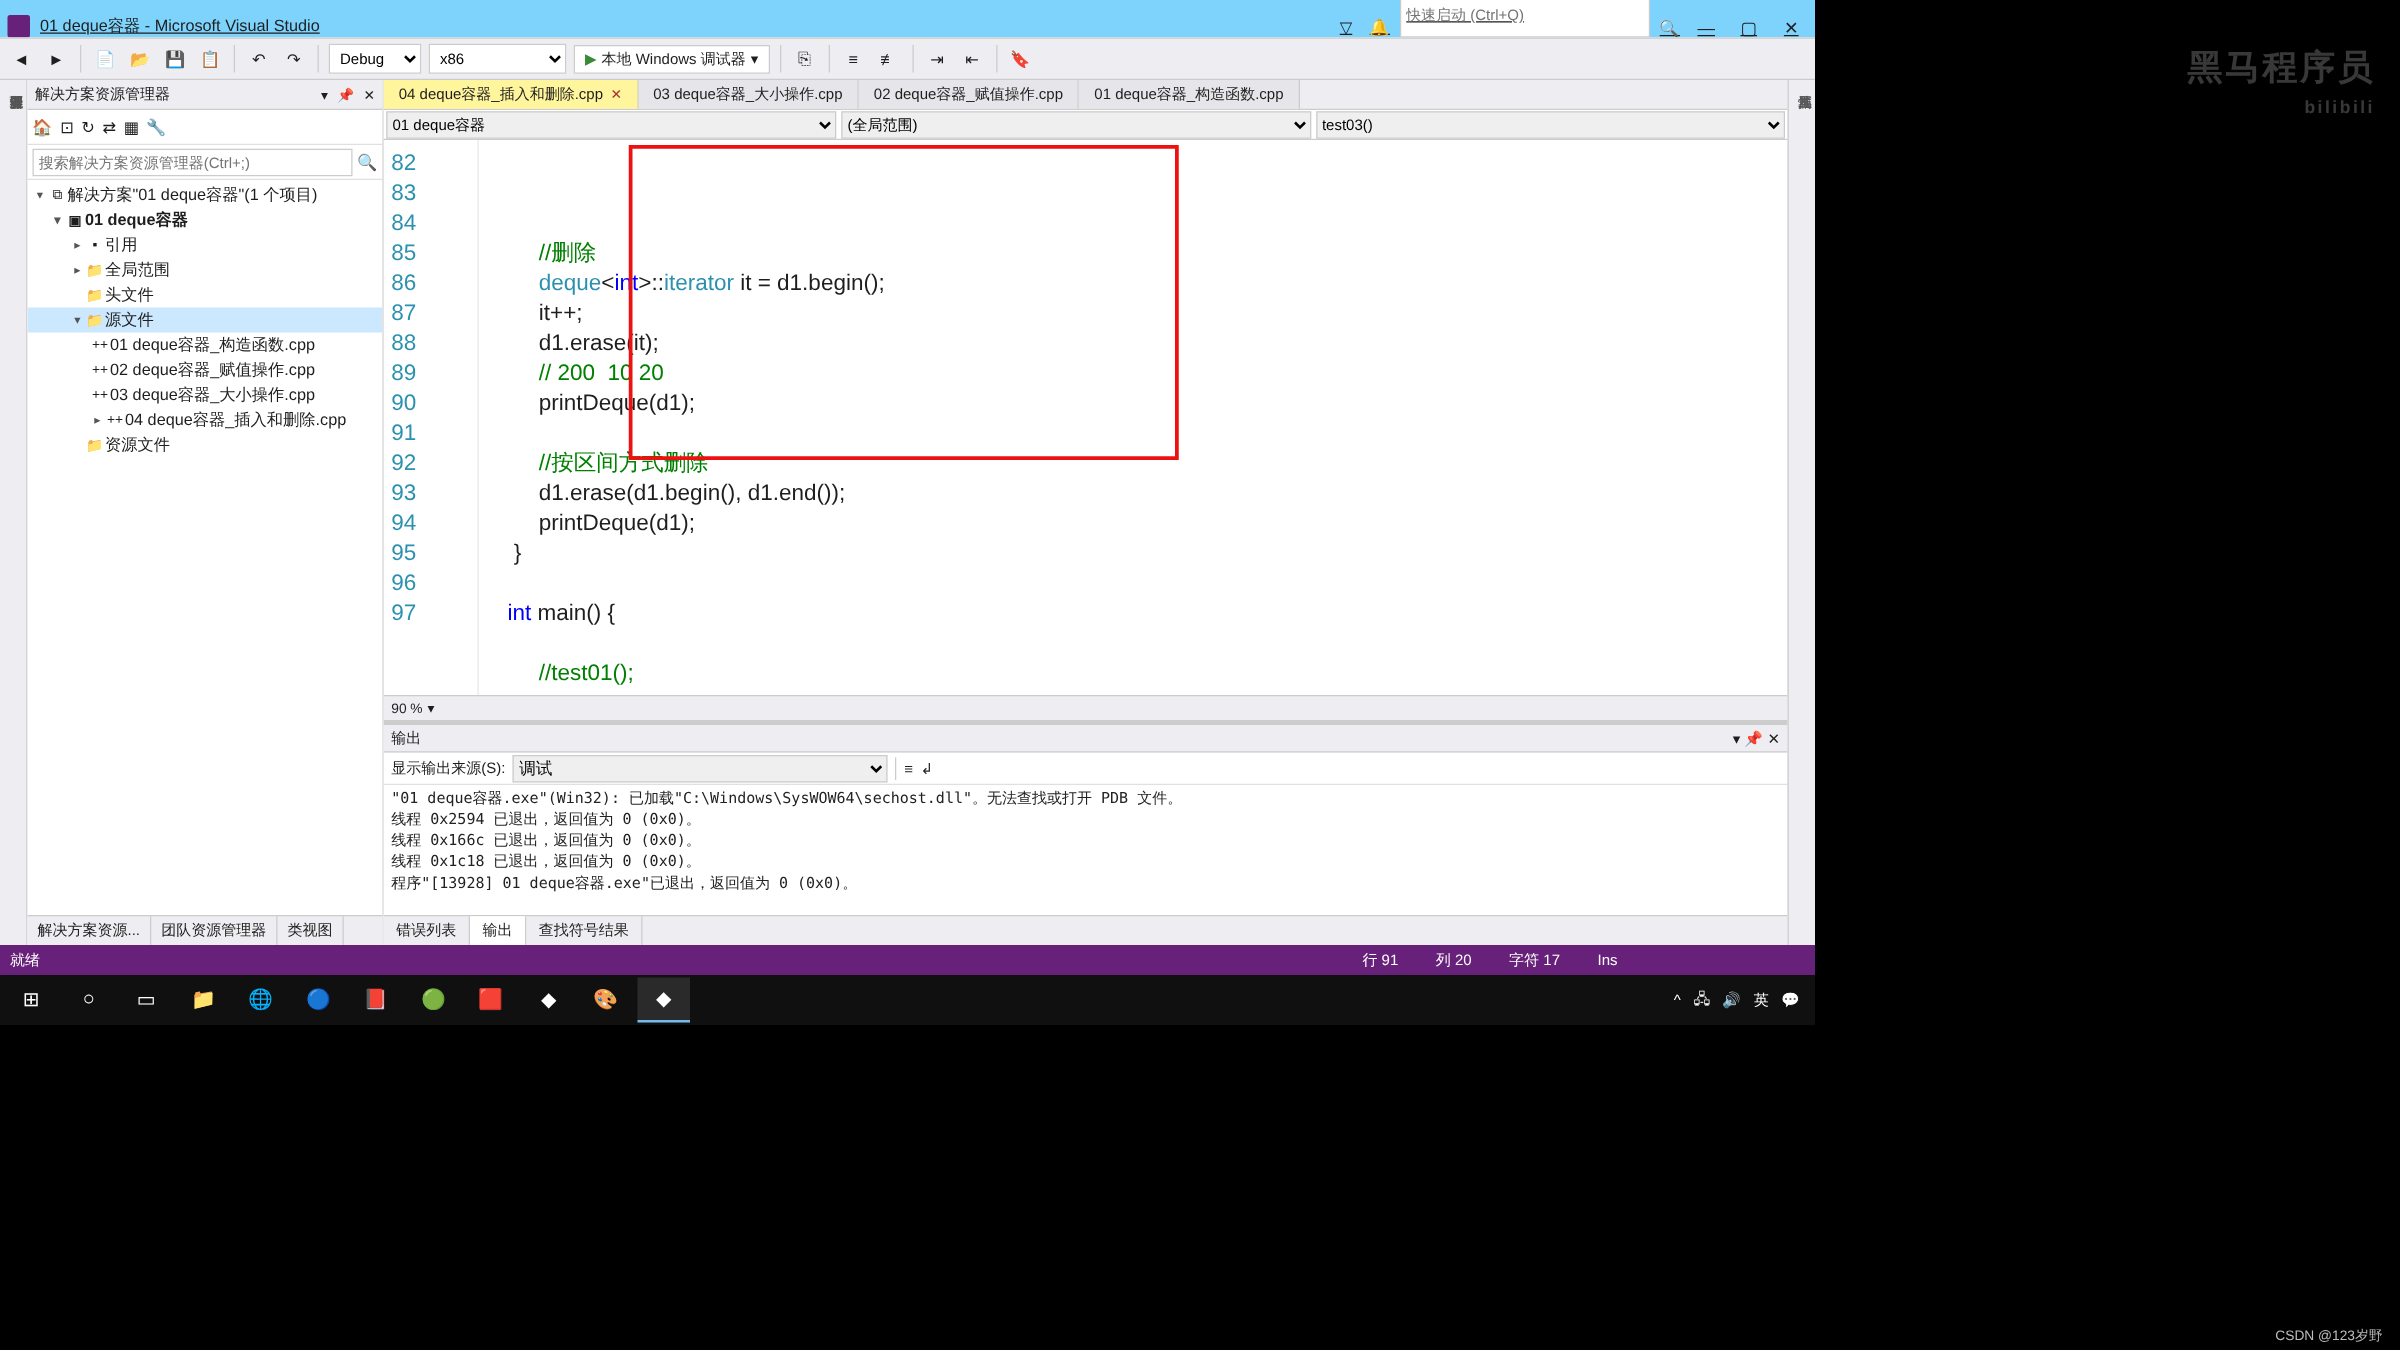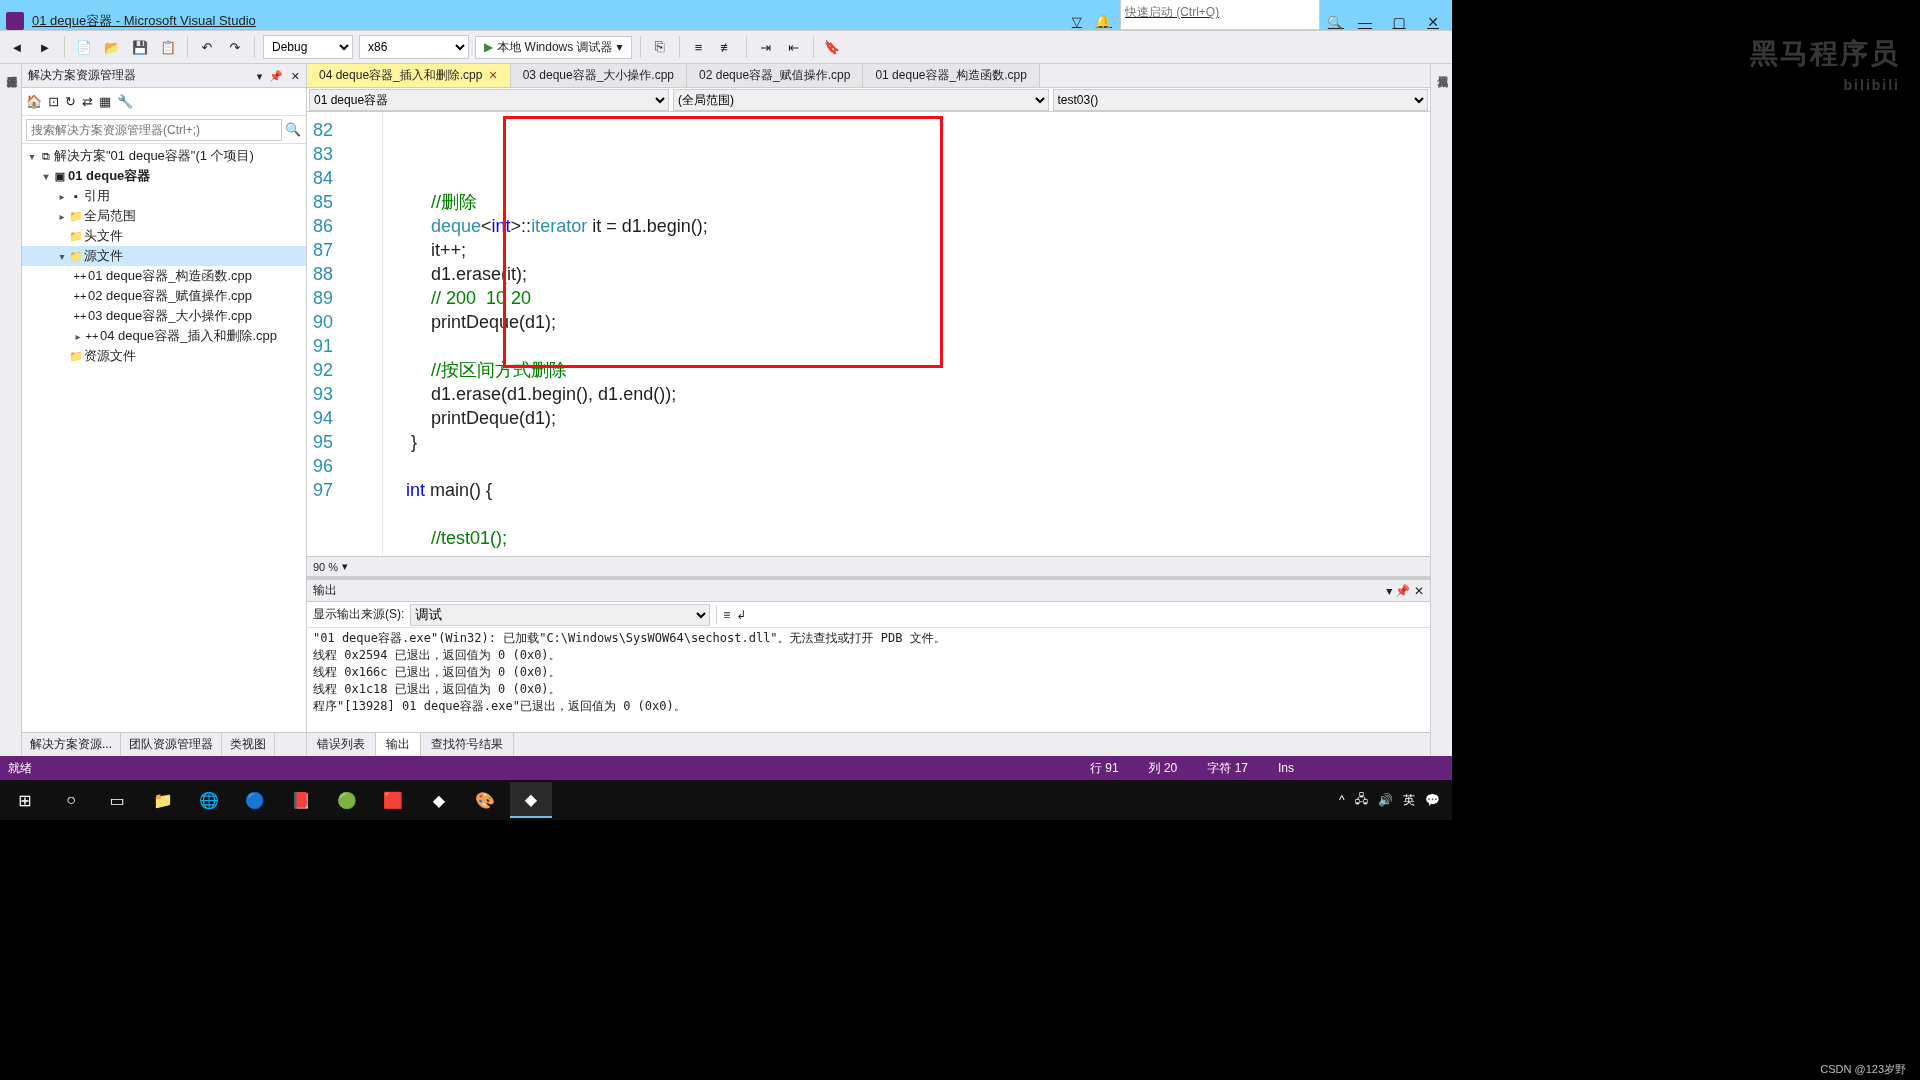--- a/index.html
+++ b/index.html
@@ -98,21 +98,21 @@
     <span class="tbtn">►</span>
     <span class="sep"></span>
     <span class="tbtn">📄</span>
     <span class="tbtn">📂</span>
     <span class="tbtn">💾</span>
     <span class="tbtn">📋</span>
     <span class="sep"></span>
     <span class="tbtn">↶</span>
     <span class="tbtn">↷</span>
     <span class="sep"></span>
-    <select style="width:90px"><option>Debug</option></select>
+    <select style="width:74px"><option>Debug</option></select>
     <select style="width:110px"><option>x86</option></select>
     <span class="run">
         <span class="play">▶</span>
         <span>本地 Windows 调试器</span>
         <span>▾</span>
       </span>
     <span class="sep"></span>
     <span class="tbtn">⎘</span>
     <span class="sep"></span>
     <span class="tbtn">≡</span>

